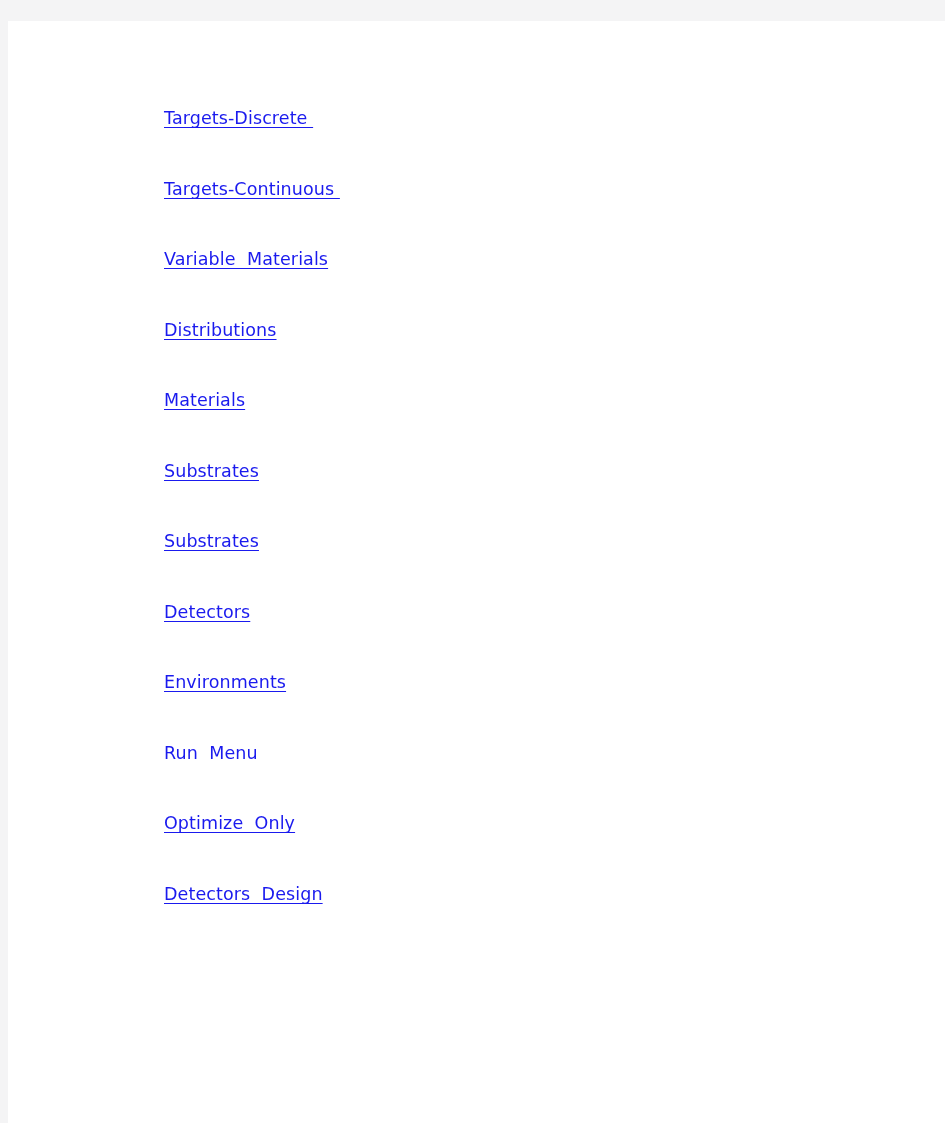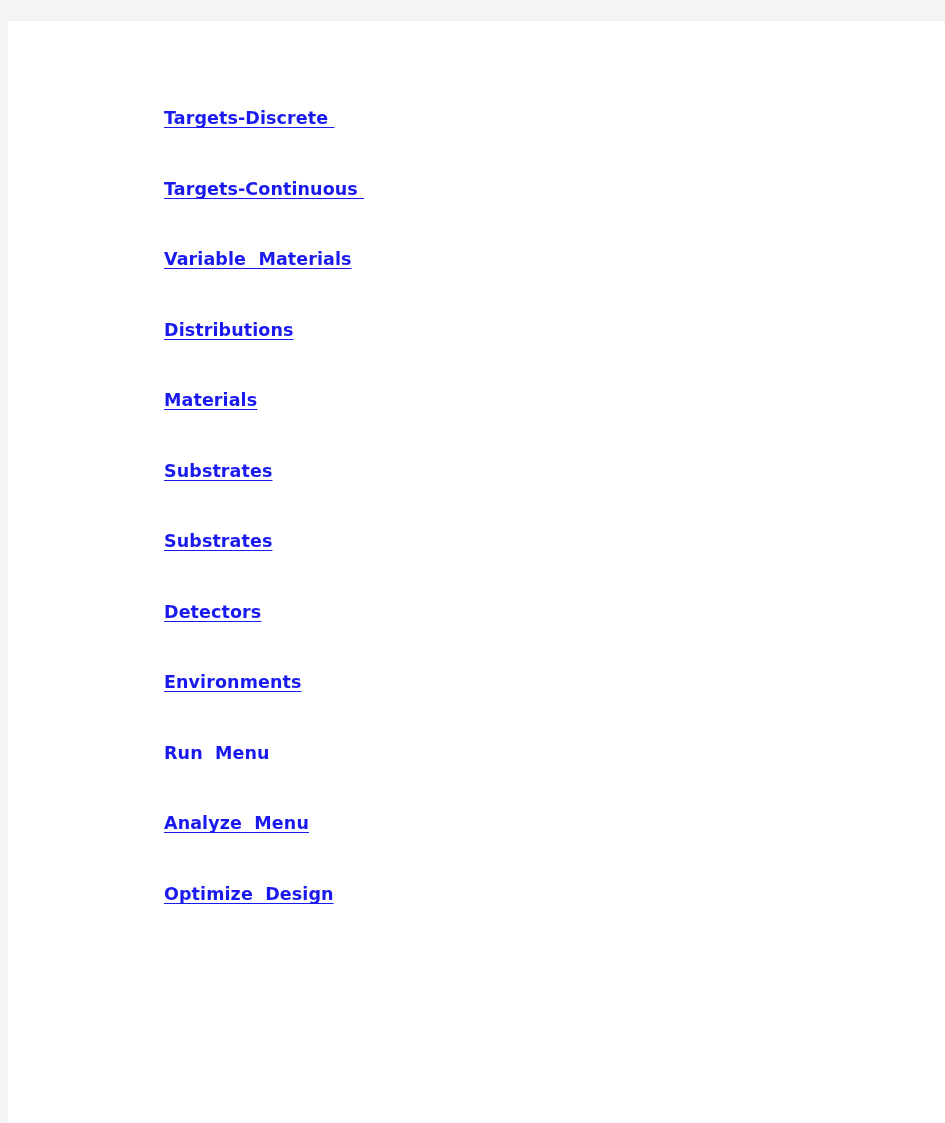--- a/index.html
+++ b/index.html
@@ -43,21 +43,20 @@
     color: #1a1aee;
     font-size: 17.5px;
     letter-spacing: 0.1px;
     text-decoration: underline;
     text-decoration-thickness: 1px;
     text-underline-offset: 3px;
     text-decoration-skip-ink: none;
     cursor: pointer;
     white-space: pre;
     display: inline;
-    font-weight: bold;
   }
 
   
   .doc-link.no-underline {
     text-decoration: none;
   }
 </style>
 </head>
 <body>
 
@@ -66,16 +65,16 @@
       <div class="link-row"><span class="doc-link">Targets-Discrete </span></div>
       <div class="link-row"><span class="doc-link">Targets-Continuous </span></div>
       <div class="link-row"><span class="doc-link">Variable  Materials</span></div>
       <div class="link-row"><span class="doc-link">Distributions</span></div>
       <div class="link-row"><span class="doc-link">Materials</span></div>
       <div class="link-row"><span class="doc-link">Substrates</span></div>
       <div class="link-row"><span class="doc-link">Substrates</span></div>
       <div class="link-row"><span class="doc-link">Detectors</span></div>
       <div class="link-row"><span class="doc-link">Environments</span></div>
       <div class="link-row"><span class="doc-link no-underline">Run  Menu</span></div>
-      <div class="link-row"><span class="doc-link">Analyze  Menu</span></div>
-      <div class="link-row"><span class="doc-link">Optimize  Design</span></div>
+      <div class="link-row"><span class="doc-link">Optimize  Only</span></div>
+      <div class="link-row"><span class="doc-link">Detectors  Design</span></div>
     </div>
 </div>
 
 </body></html>

